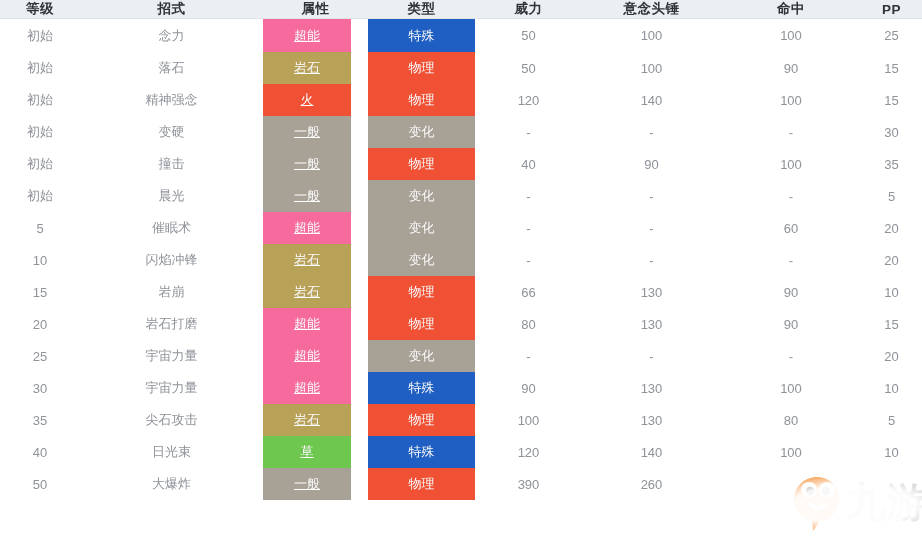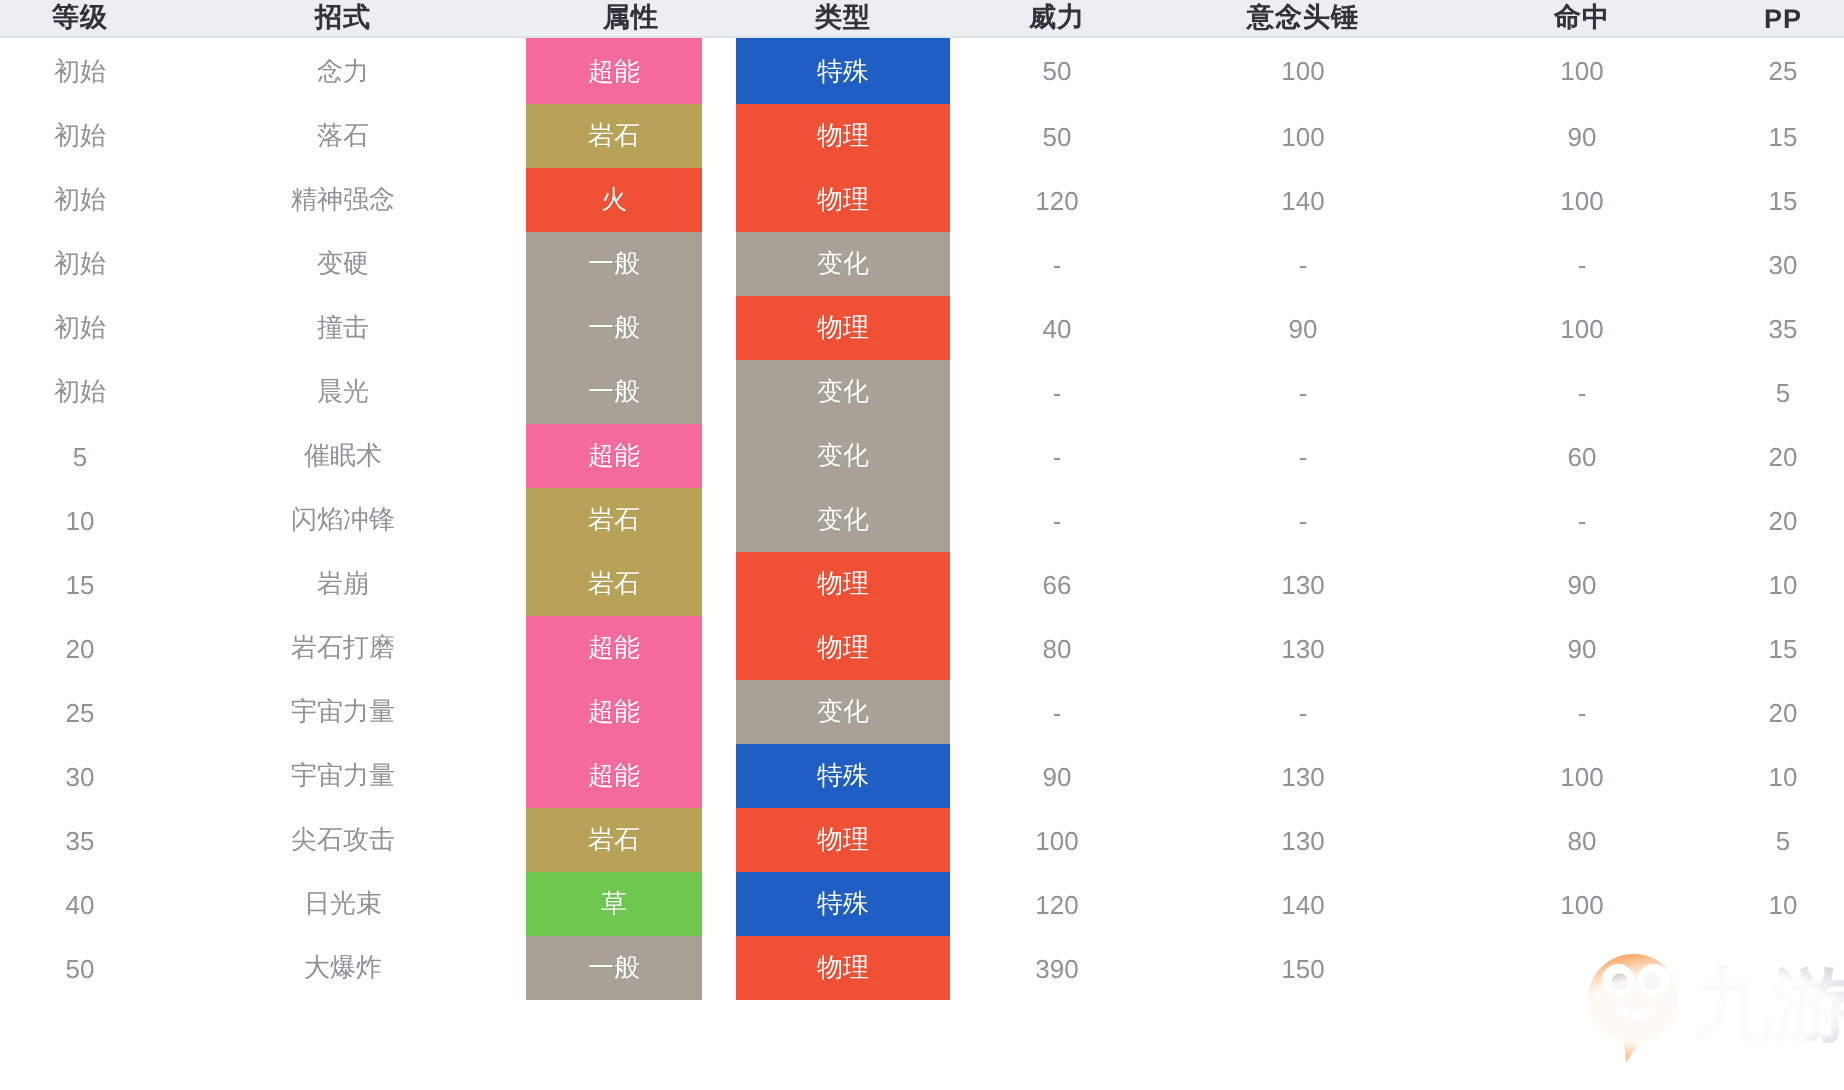--- a/index.html
+++ b/index.html
@@ -52,21 +52,21 @@
     display:flex;
     align-items:center;
     justify-content:center;
     height:32px;
     color:#ffffff;
     font-size:13px;
     font-weight:normal;
     text-shadow:0 0 1px rgba(0,0,0,.12);
   }
   tbody tr:first-child .badge{height:33px;}
-  td.type-cell .badge{width:88px;}
+  td.type-cell .badge{width:88px;text-decoration:underline;}
   td.cat-cell{padding:0;}
   td.cat-cell .badge{width:107px;}
   .num{font-size:13px;color:#8e9299;}
 
   
   #watermark{
     position:absolute;
     left:786px;top:474px;
     width:136px;height:62px;
     pointer-events:none;
@@ -312,21 +312,21 @@
       <tr>
         <td><span class="num">50</span></td>
         <td><span class="num">大爆炸</span></td>
         <td class="badge-cell type-cell">
           <div class="badge" style="background: rgb(168, 162, 150);">一般</div>
         </td>
         <td class="badge-cell cat-cell">
           <div class="badge" style="background: rgb(240, 80, 51);">物理</div>
         </td>
         <td><span class="num">390</span></td>
-        <td><span class="num">150</span></td>
+        <td><span class="num">260</span></td>
         <td><span class="num"></span></td>
         <td><span class="num"></span></td>
       </tr>
     </tbody>
 </table>
 
 <div id="watermark">
   <div class="wm-halo"></div>
   <svg width="136" height="62" viewBox="0 0 136 62">
     <g>

